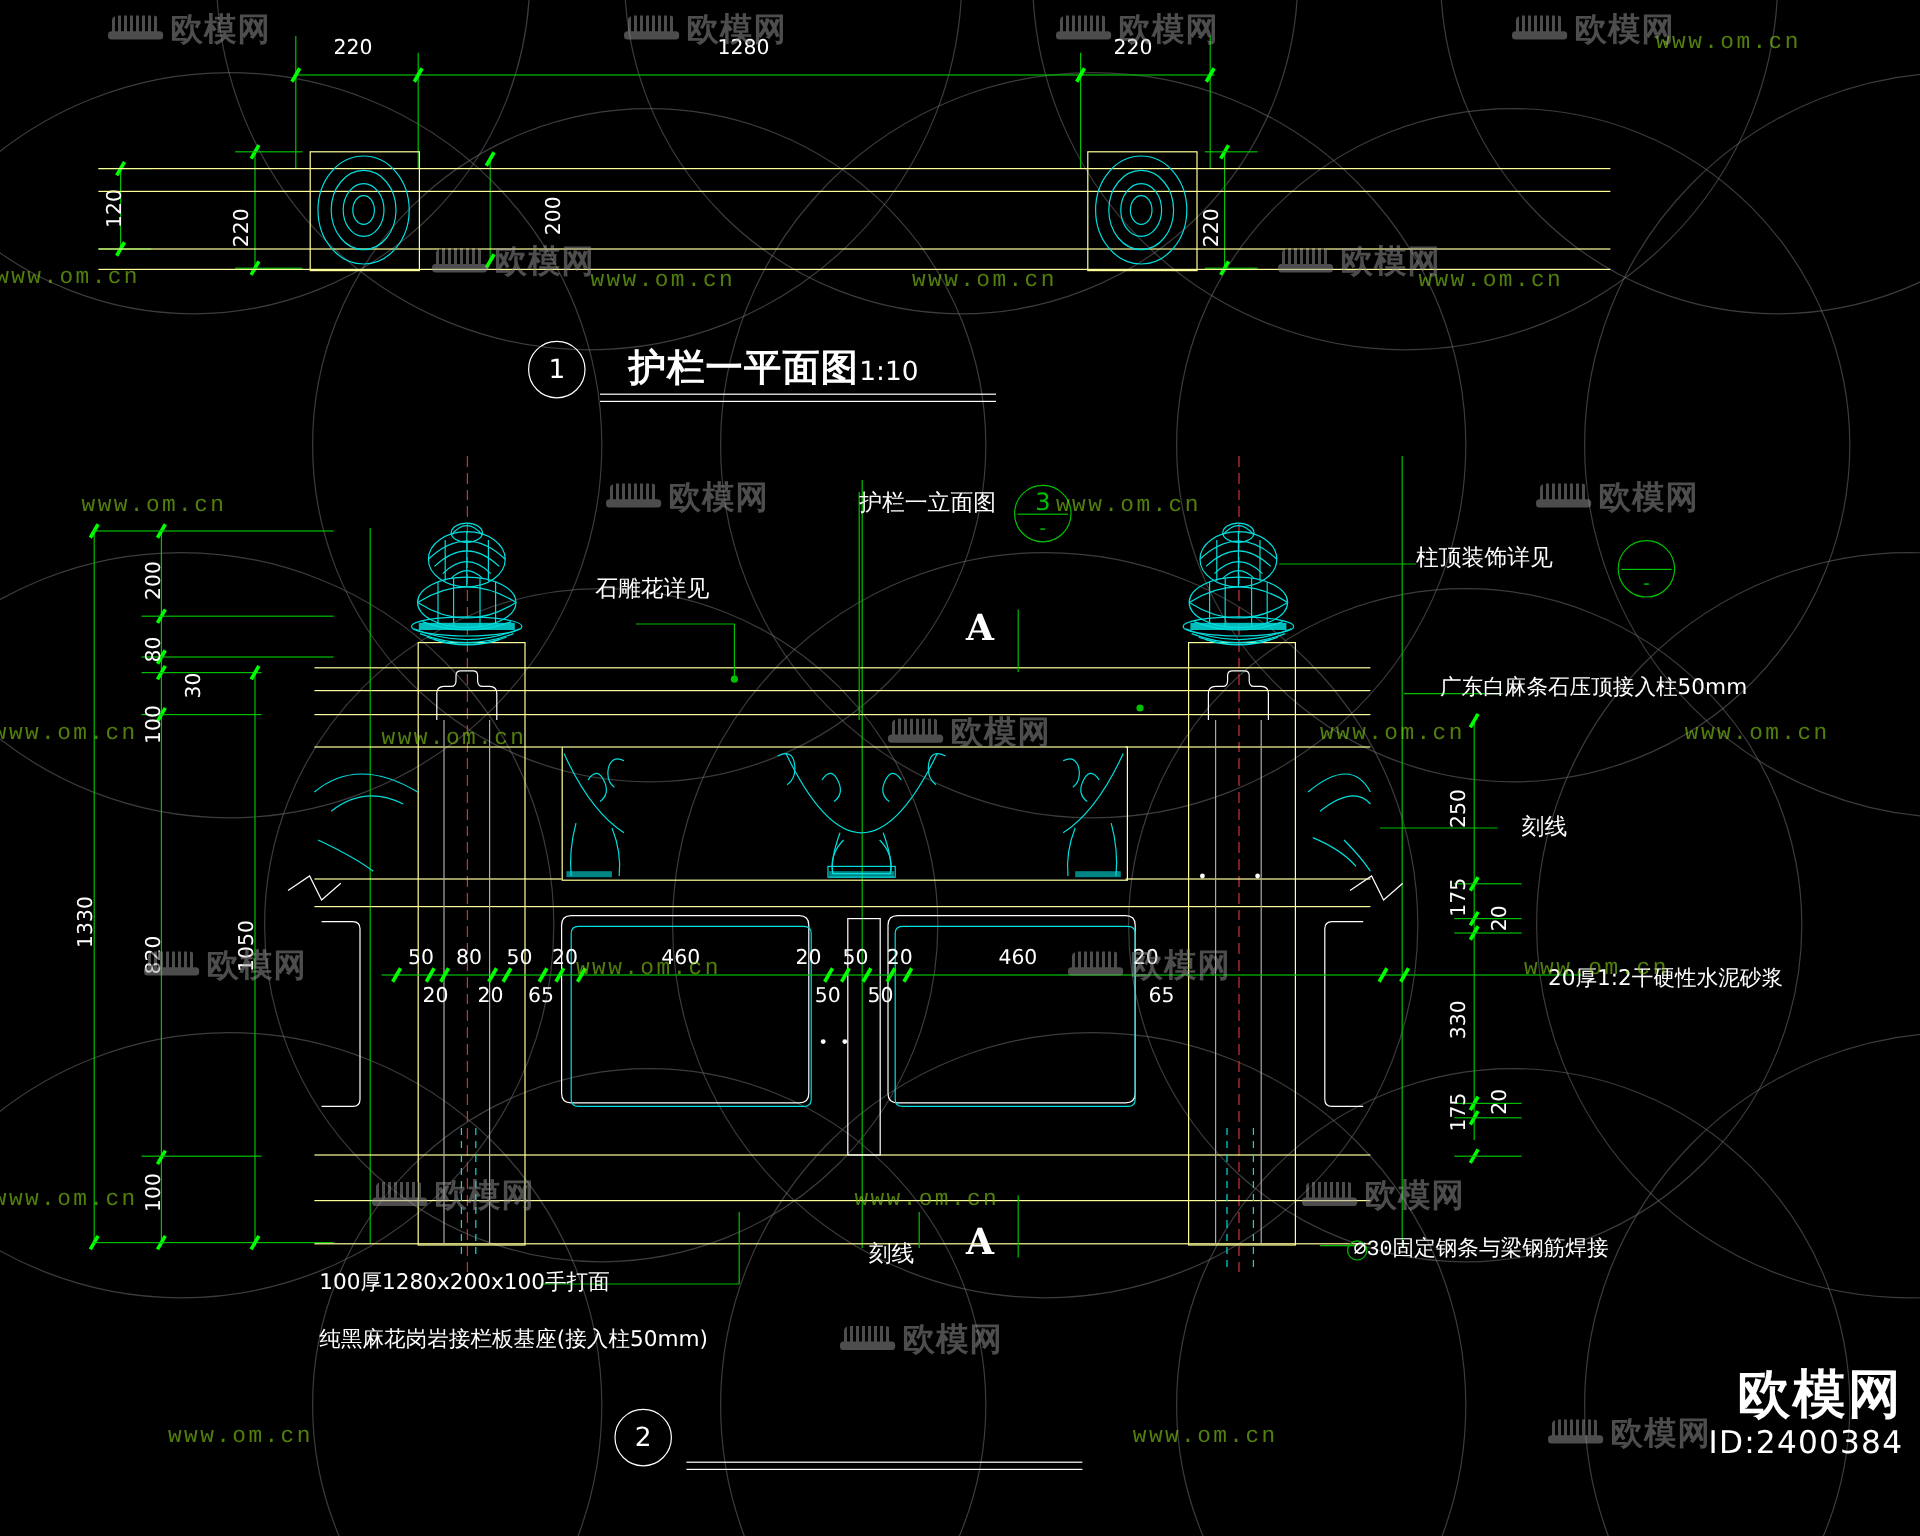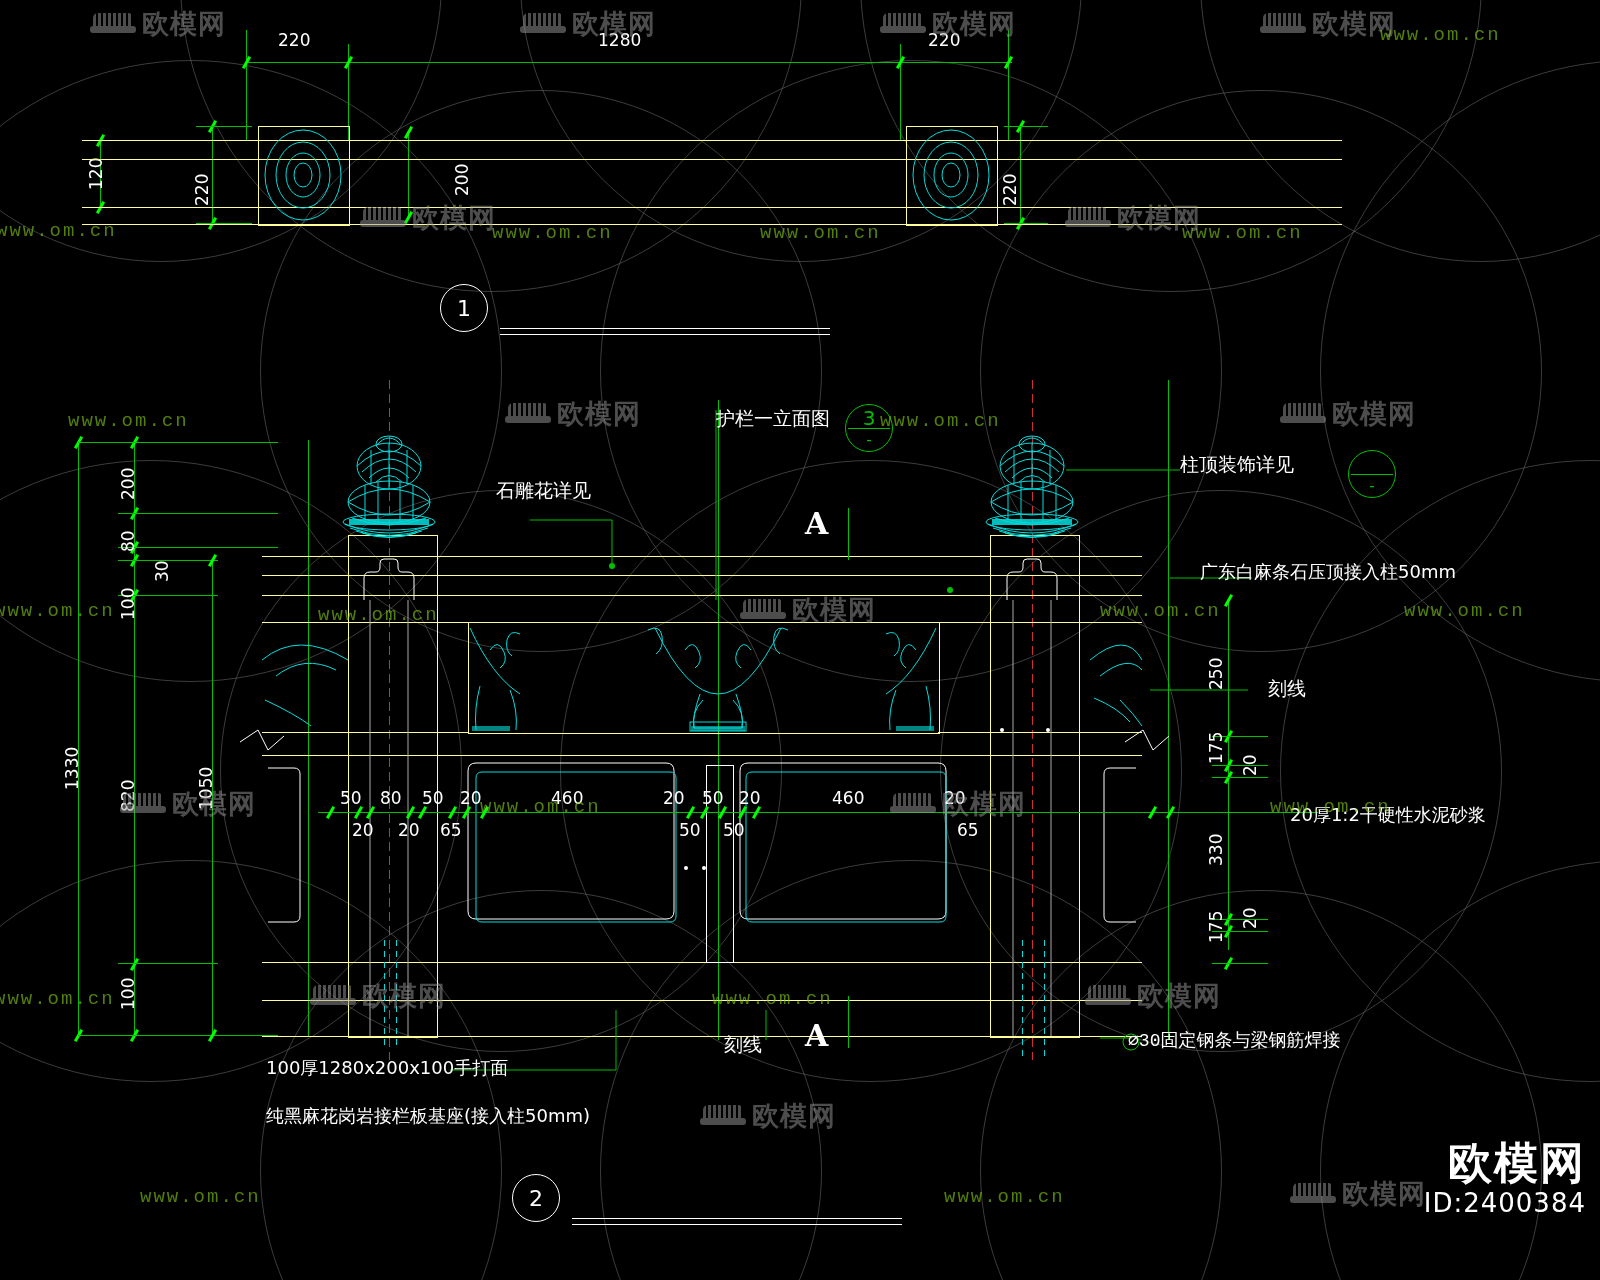--- a/index.html
+++ b/index.html
@@ -148,20 +148,23 @@
 
     <ellipse cx="951" cy="175" rx="38" ry="45" fill="none" stroke="#00dede" stroke-width="1"></ellipse>
     <ellipse cx="951" cy="175" rx="27" ry="33" fill="none" stroke="#00dede" stroke-width="1"></ellipse>
     <ellipse cx="951" cy="175" rx="17" ry="22" fill="none" stroke="#00dede" stroke-width="1"></ellipse>
     <ellipse cx="951" cy="175" rx="9" ry="12" fill="none" stroke="#00dede" stroke-width="1"></ellipse>
   </svg>
 
   <div class="bubble" style="left:440px;top:284px;width:46px;height:46px;">
     <span>1</span>
   </div>
+  <div class="title" style="left:524px;top:286px;">
+    <span class="cn">护栏一平面图</span><span class="sc">1:10</span>
+  </div>
   <div class="wl h" style="left:500px;top:328px;width:330px;"></div>
   <div class="wl h" style="left:500px;top:334px;width:330px;"></div>
 
   <div class="ln v" style="left:78px;top:442px;height:594px;"></div>
   <div class="tick" style="left:72px;top:441px;"></div>
   <div class="tick" style="left:72px;top:1034px;"></div>
   <div class="dim vt" style="left:62px;top:790px;">1330</div>
 
   <div class="ln v" style="left:134px;top:442px;height:594px;"></div>
   <div class="tick" style="left:128px;top:441px;"></div>

